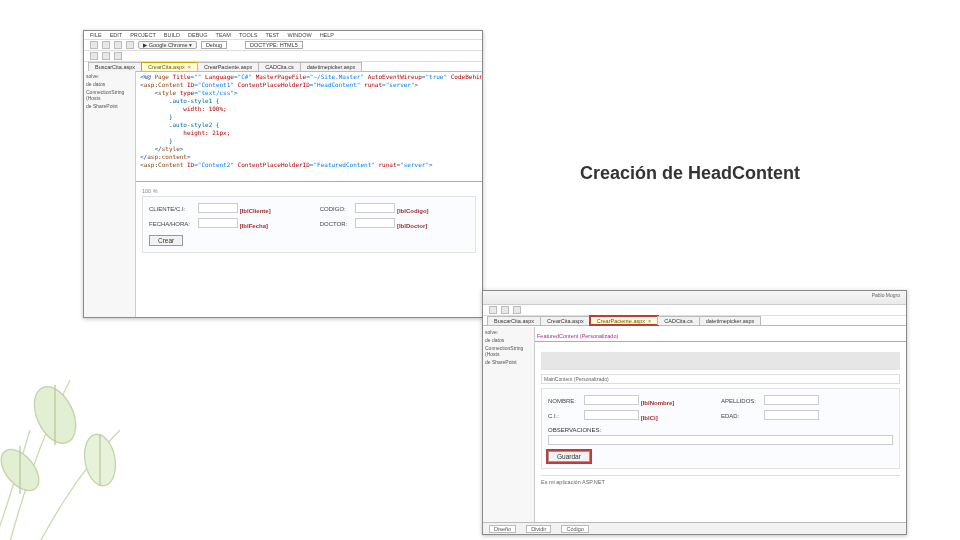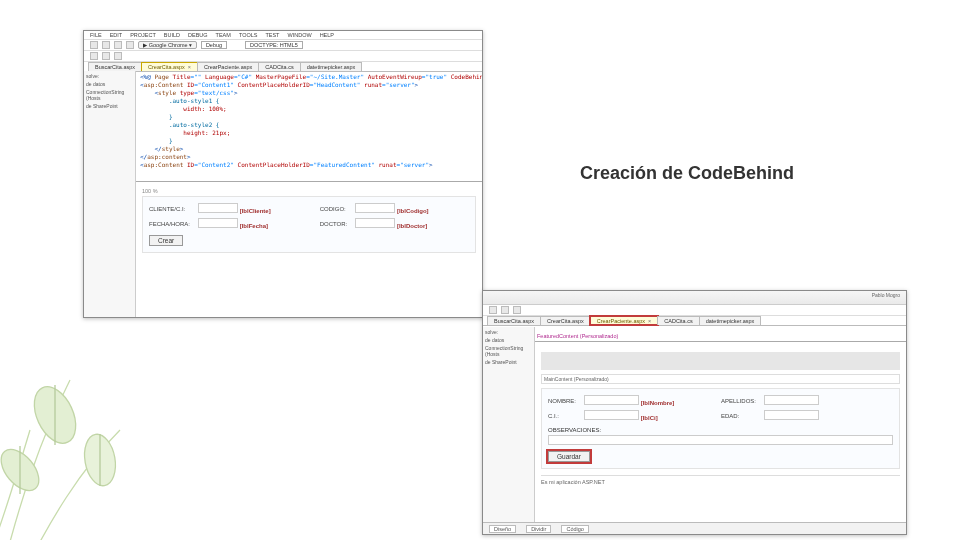--- a/index.html
+++ b/index.html
@@ -210,21 +210,21 @@
     <path d="M40 260 C 60 180 80 120 110 60"></path>
     <path d="M60 260 C 90 200 120 150 160 110"></path>
     <path d="M20 260 C 40 210 55 160 70 110"></path>
     <ellipse cx="95" cy="95" rx="18" ry="30" transform="rotate(-25 95 95)" fill="#cde2b0" stroke="#8fb35e"></ellipse>
     <ellipse cx="140" cy="140" rx="15" ry="26" transform="rotate(-10 140 140)" fill="#d6e8bd" stroke="#8fb35e"></ellipse>
     <ellipse cx="60" cy="150" rx="14" ry="24" transform="rotate(-40 60 150)" fill="#cde2b0" stroke="#8fb35e"></ellipse>
     <path d="M95 65 L95 125 M140 114 L140 166 M60 126 L60 174" stroke="#7aa24c"></path>
   </g>
 </svg>
 
-<h2 class="page-title">Creación de CodeBehind</h2>
+<h2 class="page-title">Creación de HeadContent</h2>
 
 <div class="shot shot1">
   <div class="menu-row">
     <span>FILE</span>
     <span>EDIT</span>
     <span>PROJECT</span>
     <span>BUILD</span>
     <span>DEBUG</span>
     <span>TEAM</span>
     <span>TOOLS</span>

